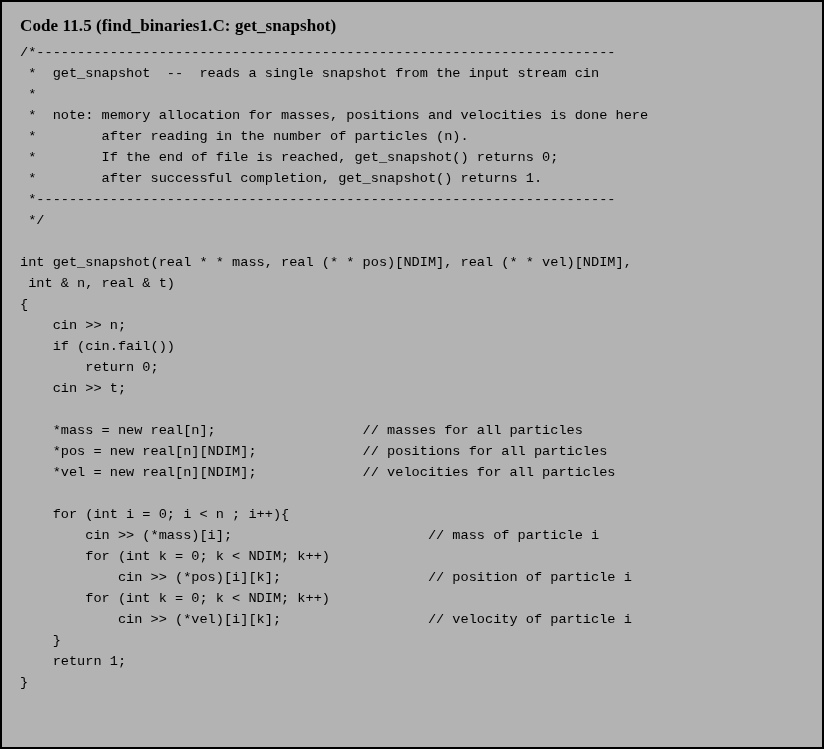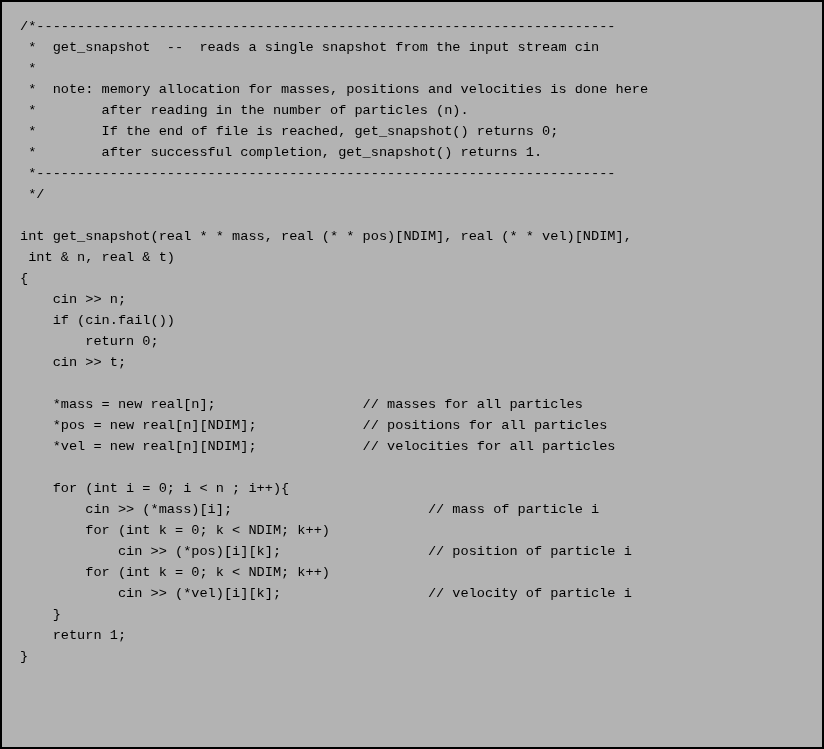--- a/index.html
+++ b/index.html
@@ -40,14 +40,15 @@
   }
   .listing .line {
     display: block;
     min-height: 21px;
   }
 </style>
 </head>
 <body>
 
 <div class="code-figure">
+  <div class="caption">Code 11.5 (find_binaries1.C: get_snapshot)</div>
   <pre class="listing"><span class="line">/*-----------------------------------------------------------------------</span><span class="line"> *  get_snapshot  --  reads a single snapshot from the input stream cin</span><span class="line"> *</span><span class="line"> *  note: memory allocation for masses, positions and velocities is done here</span><span class="line"> *        after reading in the number of particles (n).</span><span class="line"> *        If the end of file is reached, get_snapshot() returns 0;</span><span class="line"> *        after successful completion, get_snapshot() returns 1.</span><span class="line"> *-----------------------------------------------------------------------</span><span class="line"> */</span><span class="line">&nbsp;</span><span class="line">int get_snapshot(real * * mass, real (* * pos)[NDIM], real (* * vel)[NDIM],</span><span class="line"> int &amp; n, real &amp; t)</span><span class="line">{</span><span class="line">    cin &gt;&gt; n;</span><span class="line">    if (cin.fail())</span><span class="line">        return 0;</span><span class="line">    cin &gt;&gt; t;</span><span class="line">&nbsp;</span><span class="line">    *mass = new real[n];                  // masses for all particles</span><span class="line">    *pos = new real[n][NDIM];             // positions for all particles</span><span class="line">    *vel = new real[n][NDIM];             // velocities for all particles</span><span class="line">&nbsp;</span><span class="line">    for (int i = 0; i &lt; n ; i++){</span><span class="line">        cin &gt;&gt; (*mass)[i];                        // mass of particle i</span><span class="line">        for (int k = 0; k &lt; NDIM; k++)</span><span class="line">            cin &gt;&gt; (*pos)[i][k];                  // position of particle i</span><span class="line">        for (int k = 0; k &lt; NDIM; k++)</span><span class="line">            cin &gt;&gt; (*vel)[i][k];                  // velocity of particle i</span><span class="line">    }</span><span class="line">    return 1;</span><span class="line">}</span></pre>
 </div>
 
 </body></html>

